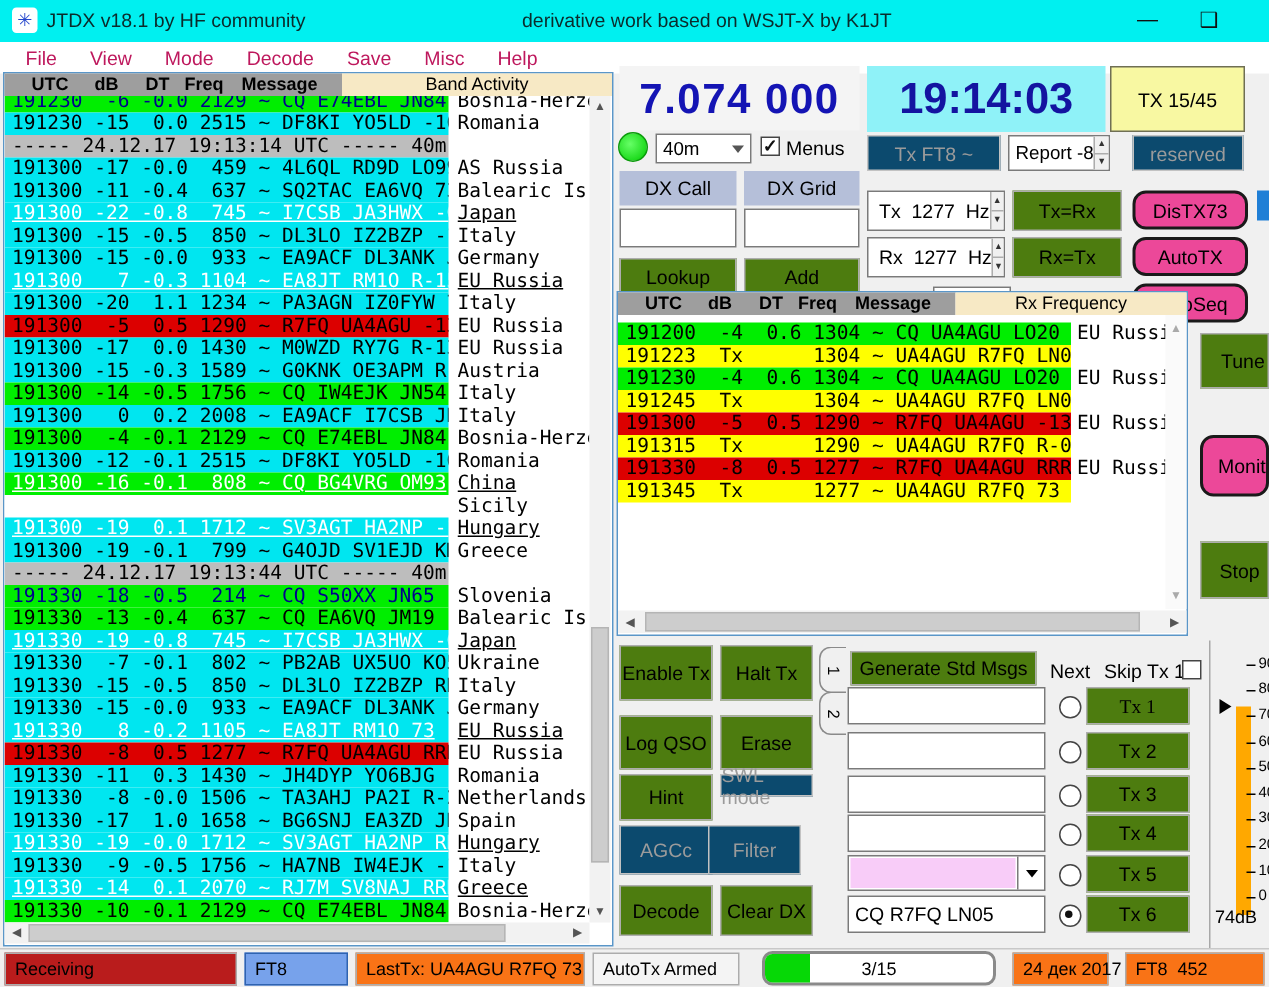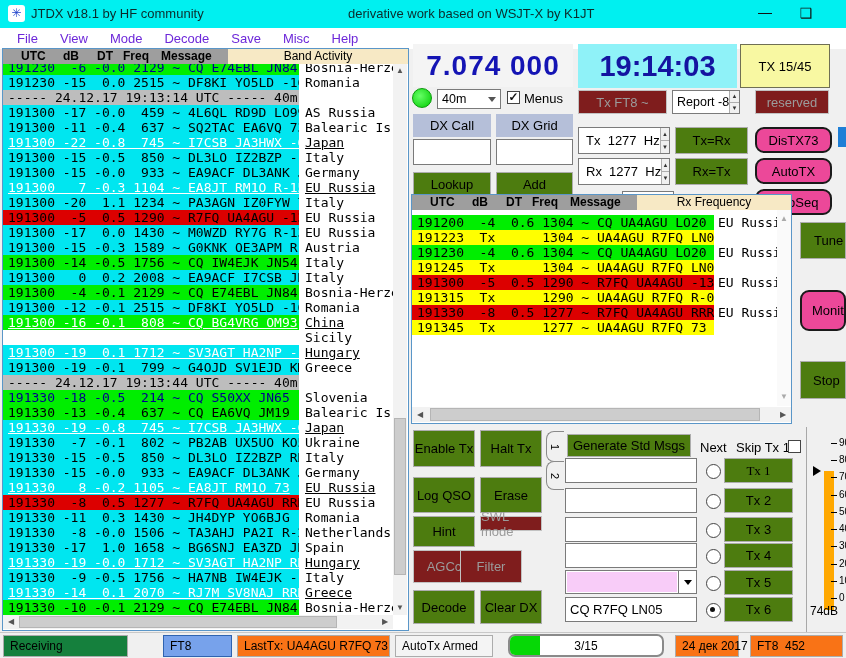--- a/index.html
+++ b/index.html
@@ -2,37 +2,37 @@
 <html><head>
 <meta charset="utf-8">
 <style>
   html,body{margin:0;padding:0}
   body{width:846px;height:658px;overflow:hidden;background:#F0F0F0;
        font-family:"Liberation Sans",sans-serif;position:relative;-webkit-font-smoothing:antialiased}
   .abs{position:absolute;box-sizing:border-box}
   
   #titlebar{left:0;top:0;width:846px;height:28px;background:#00F0F0;color:#0B2B2B;font-size:13px}
   #menubar{left:0;top:28px;width:846px;height:21px;background:#FFFFFF;display:flex;align-items:center;padding-left:6px}
-  .menu-item{padding:0 11px;font-size:13px;color:#6d28d9;line-height:21px}
+  .menu-item{padding:0 11px;font-size:13px;color:#be185d;line-height:21px}
   
   .frame{border:1px solid #5A96C8;background:#FFF}
   .hdrgray{background:#9E9E9E}
   .hdrwheat{background:#F7E9C5}
   .hdrcol{position:absolute;top:0;font-weight:bold;font-size:12px;color:#000;line-height:15px}
   .hdrlabel{position:absolute;top:0;width:100%;text-align:center;font-size:12px;color:#000;line-height:15px}
   .lrow{position:relative;height:15px;font-size:13px;line-height:15px;white-space:pre;font-family:"DejaVu Sans Mono",monospace}
   .lrow .msg{position:absolute;left:0;top:0;height:15px;padding-left:5px;overflow:hidden;box-sizing:border-box;color:#000}
   .lrow .cty{position:absolute;top:0;height:15px;overflow:hidden;color:#000}
   .bg-c{background:#00E6F0}.bg-g{background:#00EE00}.bg-r{background:#DC0000}.bg-y{background:#FFFF00}.bg-s{background:#BDBDBD}
   .fg-w{color:#FFF !important}.fg-n{color:#00008B !important}
   .u{text-decoration:underline}
   
   .btn{background:#4d7c0f;border:1px solid #ADADAD;display:flex;align-items:center;justify-content:center;
        font-size:13px;color:#000;cursor:default}
-  .btn.dis{background:#7f1d1d;color:#9B9B9B;border-color:#C2C2C2}
+  .btn.dis{background:#0c4a6e;color:#9B9B9B;border-color:#C2C2C2}
   .gbtn{background:#ec4899;border:2px solid #1A1A1A;border-radius:9px;display:flex;align-items:center;justify-content:center;font-size:13px;color:#000}
   .inp{background:#FFF;border:1px solid #7A7A7A;font-size:13px;font-family:"Liberation Sans",sans-serif;padding:0 4px;outline:none}
   .spin{background:#FFF;border:1px solid #7A7A7A;display:flex;align-items:stretch}
   .spin .txt{flex:1;display:flex;align-items:center;padding-left:7px;font-size:13px;white-space:pre}
   .spin .arr{width:16px;border-left:1px solid #ADADAD;background:#F0F0F0;display:flex;flex-direction:column}
   .spin .arr div{flex:1;display:flex;align-items:center;justify-content:center;font-size:6px;color:#333}
   .spin .arr div:first-child{border-bottom:1px solid #ADADAD}
   .cb{width:13px;height:13px;background:#FFF;border:1px solid #444;display:inline-block;box-sizing:border-box;
       font-size:12px;line-height:11px;text-align:center;color:#111;font-weight:bold}
   .radio{width:13px;height:13px;border:1px solid #444;border-radius:50%;background:#FFF;position:absolute}
@@ -222,21 +222,21 @@
 <div class="abs gbtn" style="left:800px;top:290px;width:46px;height:41px;justify-content:flex-start;padding-left:10px;overflow:hidden">Monitor</div>
 <div class="abs btn" style="left:800px;top:361px;width:46px;height:38px;justify-content:flex-start;padding-left:12px;overflow:hidden">Stop</div>
 
 <div class="abs btn" style="left:413px;top:430px;width:62px;height:37px">Enable Tx</div>
 <div class="abs btn" style="left:480px;top:430px;width:62px;height:37px">Halt Tx</div>
 <div class="abs btn" style="left:413px;top:477px;width:62px;height:36px">Log QSO</div>
 <div class="abs btn" style="left:480px;top:477px;width:62px;height:36px">Erase</div>
 <div class="abs btn" style="left:413px;top:516px;width:62px;height:31px">Hint</div>
 <div class="abs btn dis" style="left:480px;top:516px;width:62px;height:15px">SWL mode</div>
 <div class="abs btn dis" style="left:413px;top:550px;width:62px;height:33px">AGCc</div>
-<div class="abs btn dis" style="left:460px;top:550px;width:62px;height:33px">Filter</div>
+<div class="abs btn dis" style="left:472px;top:550px;width:62px;height:33px">Filter</div>
 <div class="abs btn" style="left:413px;top:590px;width:62px;height:34px">Decode</div>
 <div class="abs btn" style="left:480px;top:590px;width:62px;height:34px">Clear DX</div>
 
 <div class="tab" style="left:546px;top:431px;height:29px">
     <span>1</span>
   </div>
 <div class="tab" style="left:546px;top:461px;height:27px">
     <span>2</span>
   </div>
 
@@ -293,21 +293,21 @@
     <div class="ticklabel" style="left: 32px; top: 113.3px;">30</div>
     <div class="tick" style="left: 24px; top: 136.6px;"></div>
     <div class="ticklabel" style="left: 32px; top: 130.6px;">20</div>
     <div class="tick" style="left: 24px; top: 153.8px;"></div>
     <div class="ticklabel" style="left: 32px; top: 147.8px;">10</div>
     <div class="tick" style="left: 24px; top: 171px;"></div>
     <div class="ticklabel" style="left: 32px; top: 165px;">0</div>
   </div>
 
 <div class="abs" style="left:0;top:632px;width:846px;height:1px;background:#C8C8C8"></div>
-<div class="sbx" style="left:3px;top:635px;width:125px;background:#15803d">Receiving</div>
+<div class="sbx" style="left:3px;top:635px;width:155px;background:#b91c1c">Receiving</div>
 <div class="sbx" style="left:163px;top:635px;width:69px;background:#77A2EB;border-color:#2F63B0">FT8</div>
 <div class="sbx" style="left:237px;top:635px;width:153px">LastTx: UA4AGU R7FQ 73</div>
 <div class="sbx" style="left:395px;top:635px;width:98px;background:#F4F4F4">AutoTx Armed</div>
 <div class="abs" style="left:508px;top:634px;width:156px;height:23px;border:2px solid #8A8A8A;border-radius:7px;background:#FFF;overflow:hidden">
   <div class="abs" id="progress-fill" style="left: 0px; top: 0px; height: 23px; background: rgb(6, 216, 6); width: 30px;"></div>
   <div class="abs" style="left:0;top:0;width:152px;height:19px;display:flex;align-items:center;justify-content:center;font-size:12px">3/15</div>
 </div>
 <div class="sbx" style="left:675px;top:635px;width:64px">24 дек 2017</div>
 <div class="sbx" style="left:750px;top:635px;width:93px">FT8  452</div>
 

